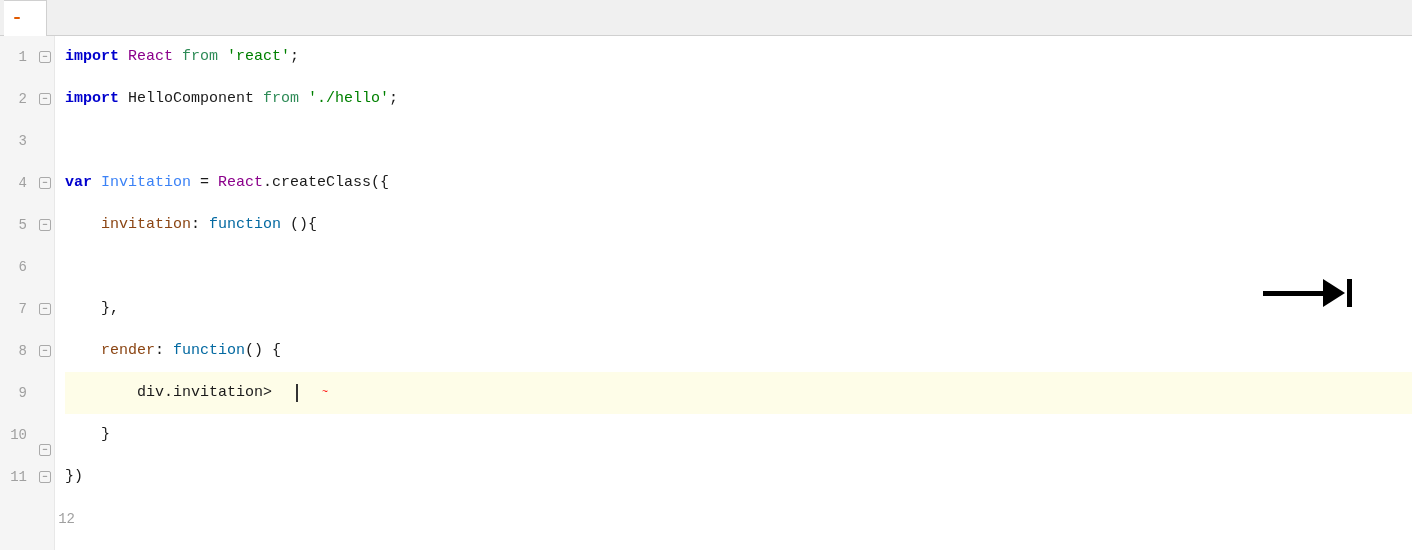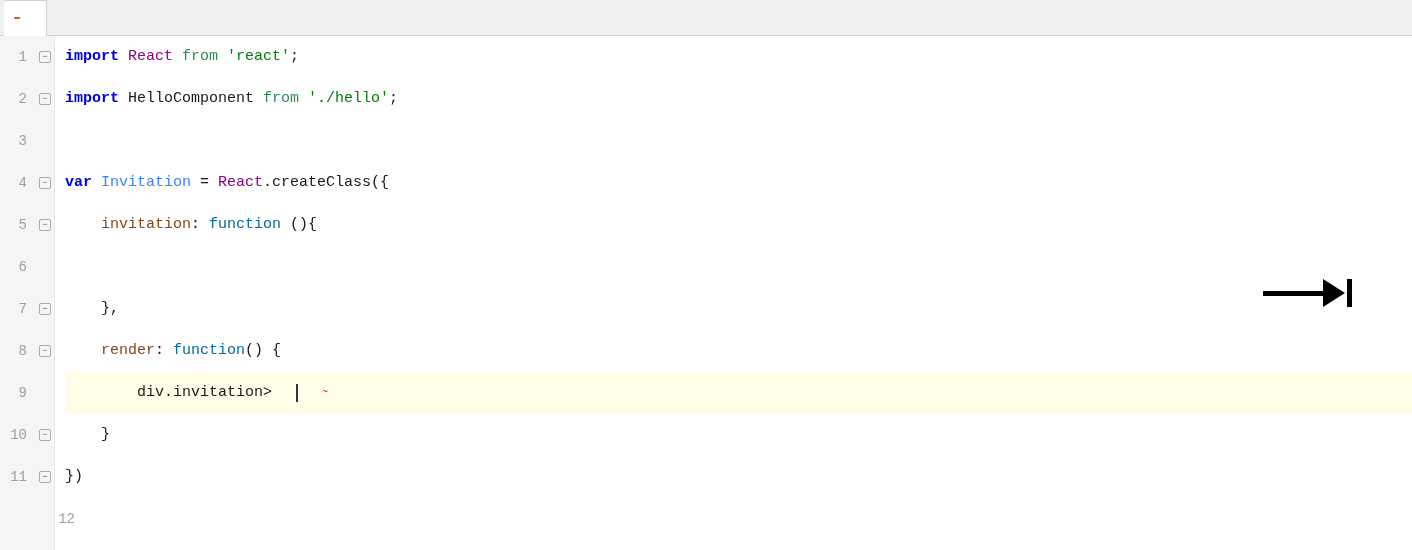--- a/index.html
+++ b/index.html
@@ -258,21 +258,21 @@
         <div style="display: flex; align-items: center; height: 42px; position: relative;">
           <div class="line-number">8</div>
           <div class="fold-gutter">
             <div class="fold-icon">−</div>
           </div>
         </div>
         <div style="display: flex; align-items: center; height: 42px; position: relative;">
           <div class="line-number">9</div>
           <div class="fold-gutter"></div>
         </div>
-        <div style="display: flex; align-items: center; height: 42px; position: relative;">
+        <div style="display: flex; align-items: flex-end; height: 42px; position: relative;">
           <div class="line-number">10</div>
           <div class="fold-gutter">
             <div class="fold-icon">−</div>
           </div>
         </div>
         <div style="display: flex; align-items: center; height: 42px; position: relative;">
           <div class="line-number">11</div>
           <div class="fold-gutter">
             <div class="fold-icon">−</div>
           </div>

